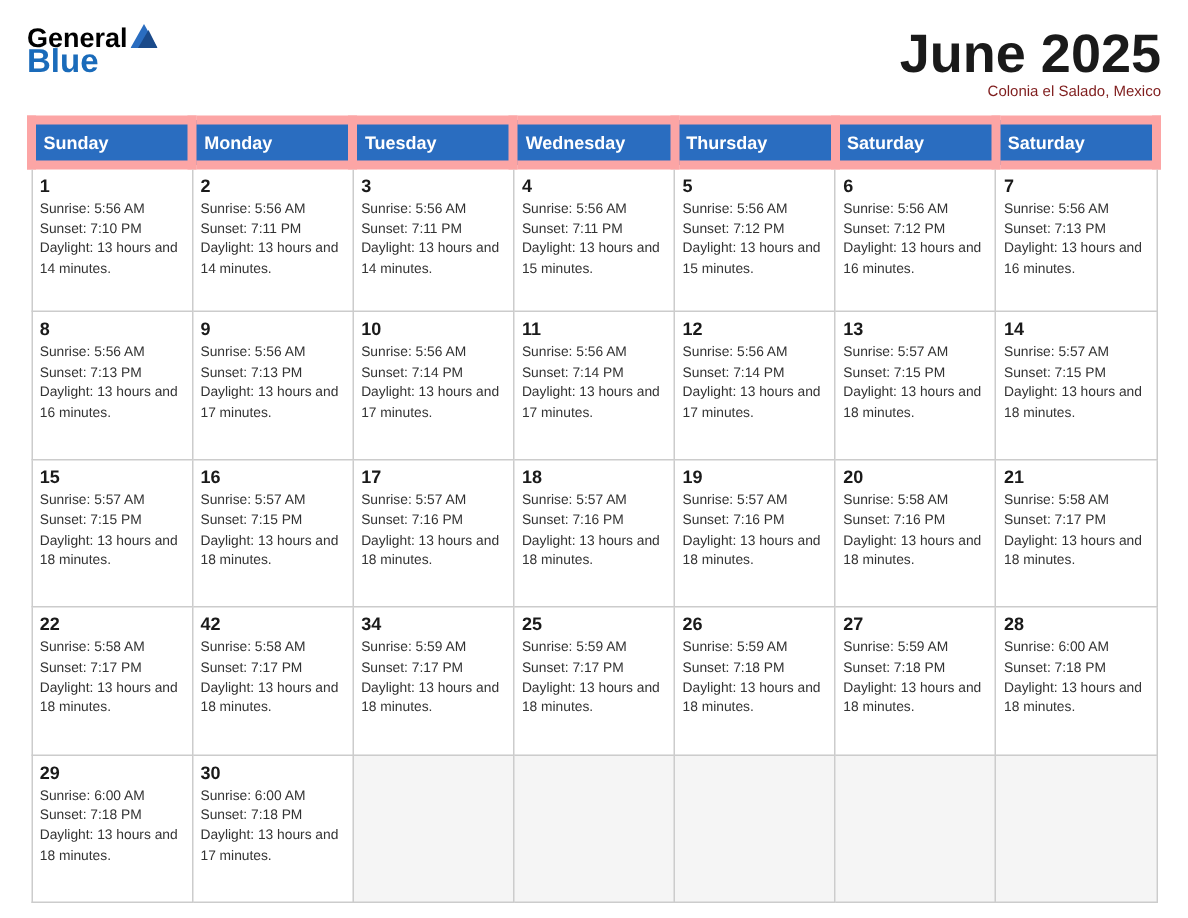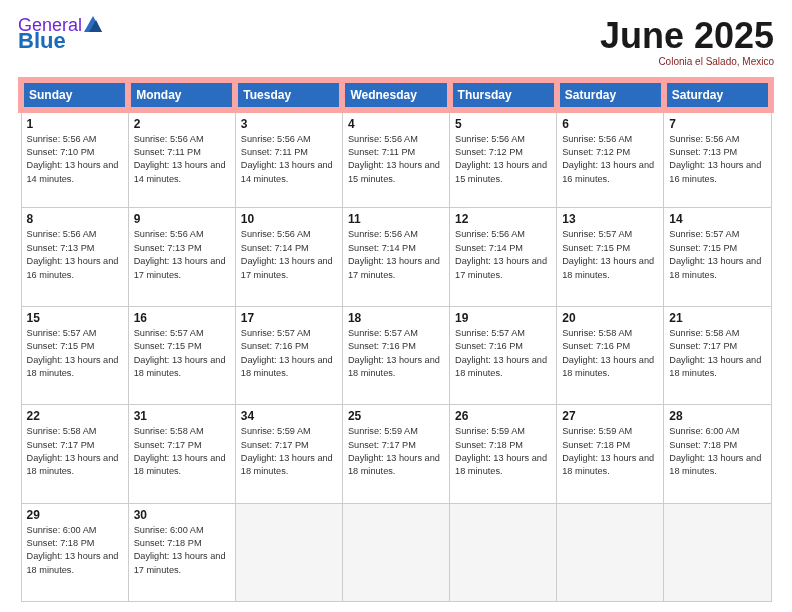--- a/index.html
+++ b/index.html
@@ -23,22 +23,22 @@
       justify-content: space-between;
       align-items: flex-start;
       margin-bottom: 10px;
     }
     .logo {
       display: flex;
       align-items: flex-end;
     }
     .logo-text-general {
       font-size: 18px;
-      font-weight: normal;
-      color: #6d28d9;
+      font-weight: bold;
+      color: #000000;
       line-height: 1;
     }
     .logo-text-blue {
       font-size: 22px;
       font-weight: bold;
       color: #1a6bba;
       line-height: 1;
     }
     .logo-icon {
       width: 18px;
@@ -317,21 +317,21 @@
         <tr>
           <td>
         <span class="day-number">22</span>
         <div class="day-info">
           Sunrise: 5:58 AM<br>
           Sunset: 7:17 PM<br>
           Daylight: 13 hours and 18 minutes.
         </div>
       </td>
           <td>
-        <span class="day-number">31</span>
+        <span class="day-number">42</span>
         <div class="day-info">
           Sunrise: 5:58 AM<br>
           Sunset: 7:17 PM<br>
           Daylight: 13 hours and 18 minutes.
         </div>
       </td>
           <td>
         <span class="day-number">34</span>
         <div class="day-info">
           Sunrise: 5:59 AM<br>

